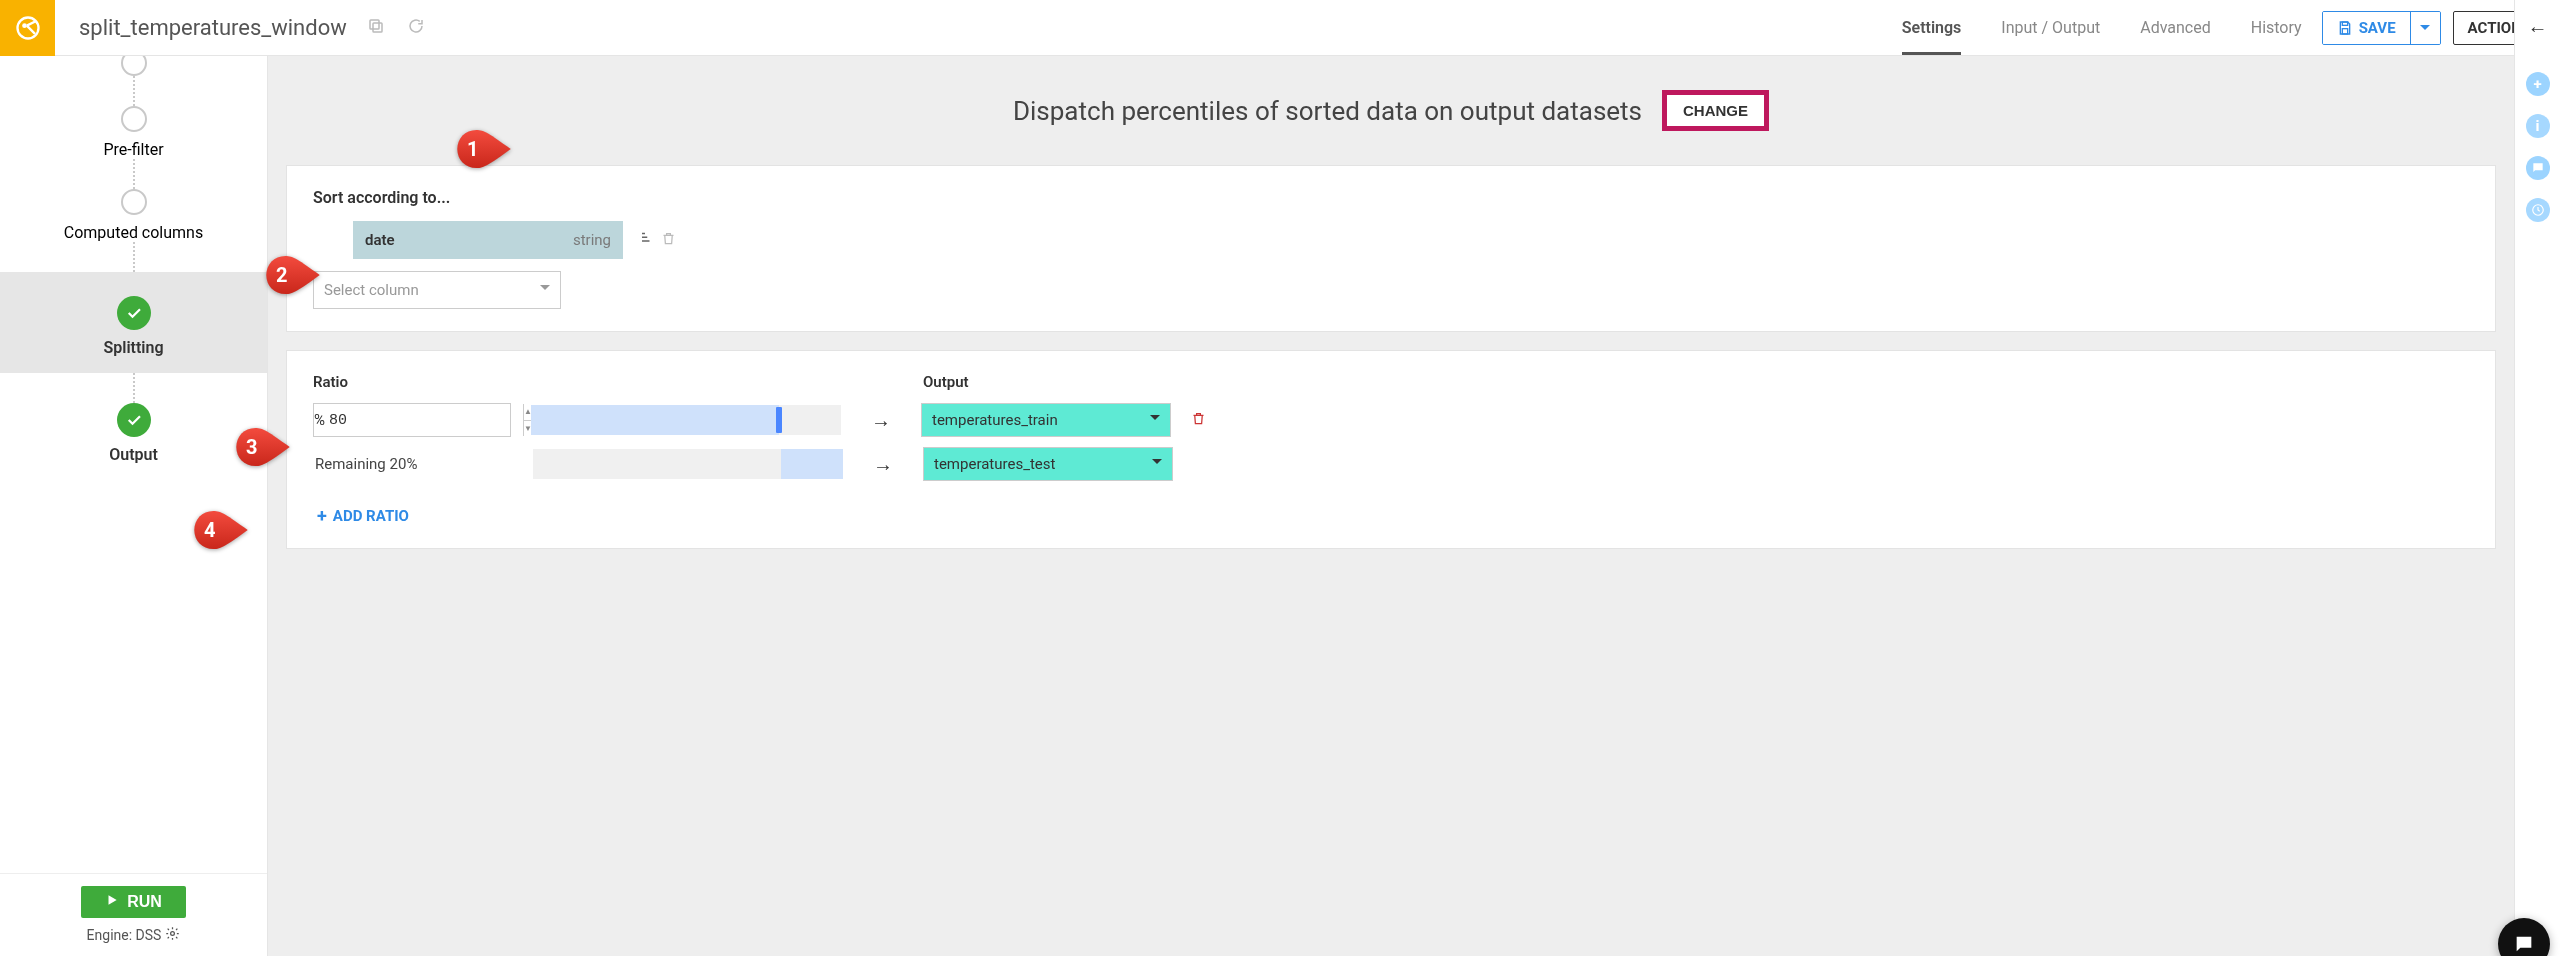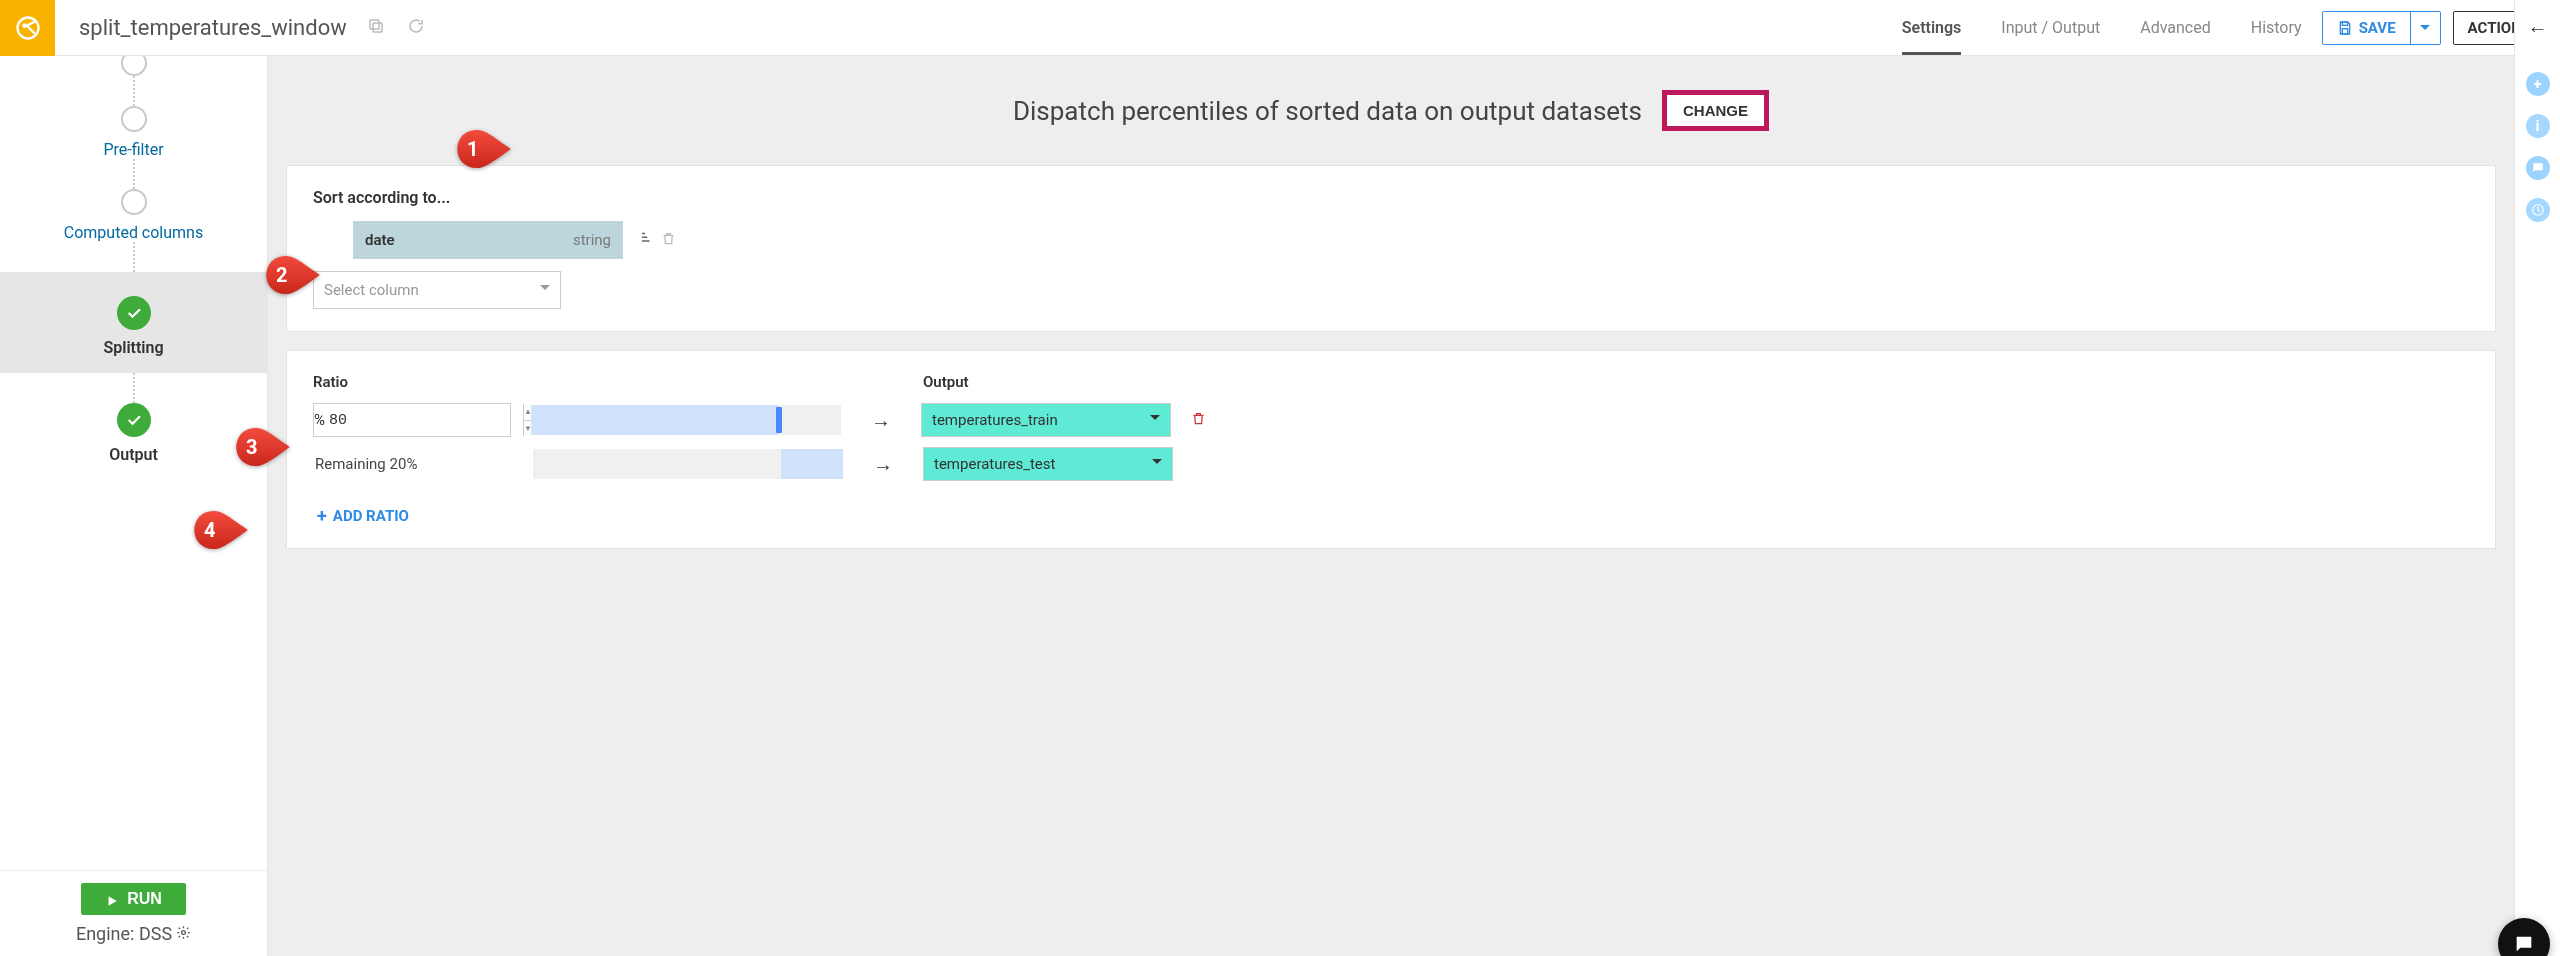--- a/index.html
+++ b/index.html
@@ -149,21 +149,21 @@
   .step-circle.done {
     border: none;
     width: 34px; height: 34px;
     background: #3fab3b;
     display: flex; align-items: center; justify-content: center;
     color: #fff;
   }
   .step-circle.done svg { width: 18px; height: 18px; }
   .step-label {
     margin-top: 8px;
-    color: #0369a1;
+    color: #000000;
     font-size: 16px;
     text-align: center;
   }
   .step.active {
     background: #e6e6e6;
     padding-top: 24px;
     padding-bottom: 16px;
   }
   .step.active .step-label {
     color: #333;
@@ -183,28 +183,28 @@
   .run-btn {
     background: #3fab3b;
     color: #fff;
     font-weight: 700;
     font-size: 16px;
     padding: 7px 24px;
     border: none;
     border-radius: 2px;
     display: flex;
     gap: 8px;
-    align-items: flex-end;
+    align-items: flex-start;
     cursor: pointer;
   }
   .run-btn svg { width: 14px; height: 14px; }
   .engine-line {
     margin-top: 8px;
     color: #555;
-    font-size: 18px;
+    font-size: 14px;
     display: flex;
     align-items: center;
     gap: 4px;
   }
 
   
   .main-area {
     position: absolute;
     top: 56px;
     left: 268px;

